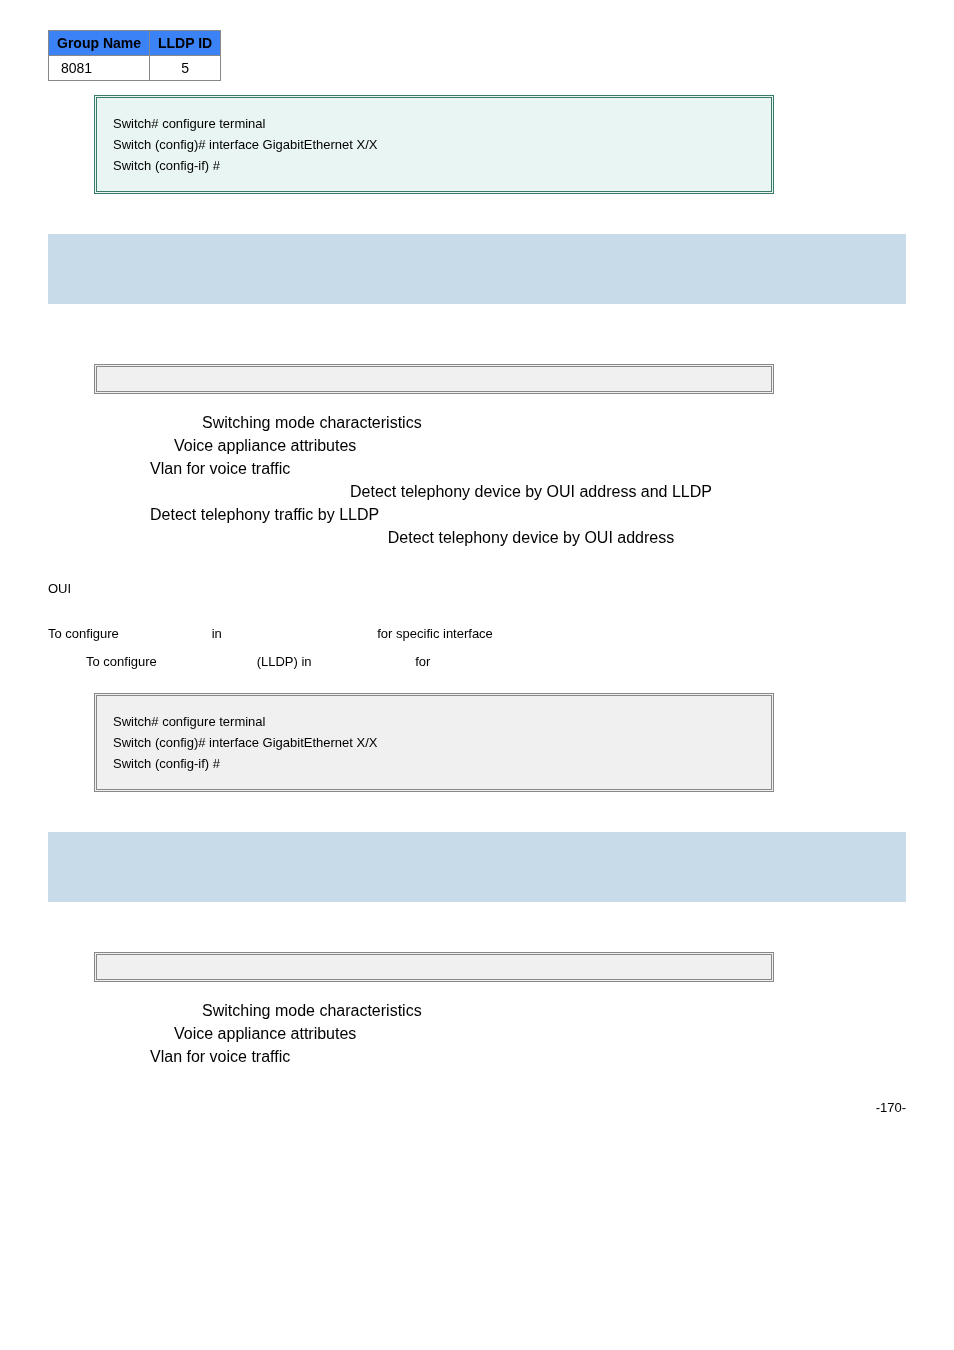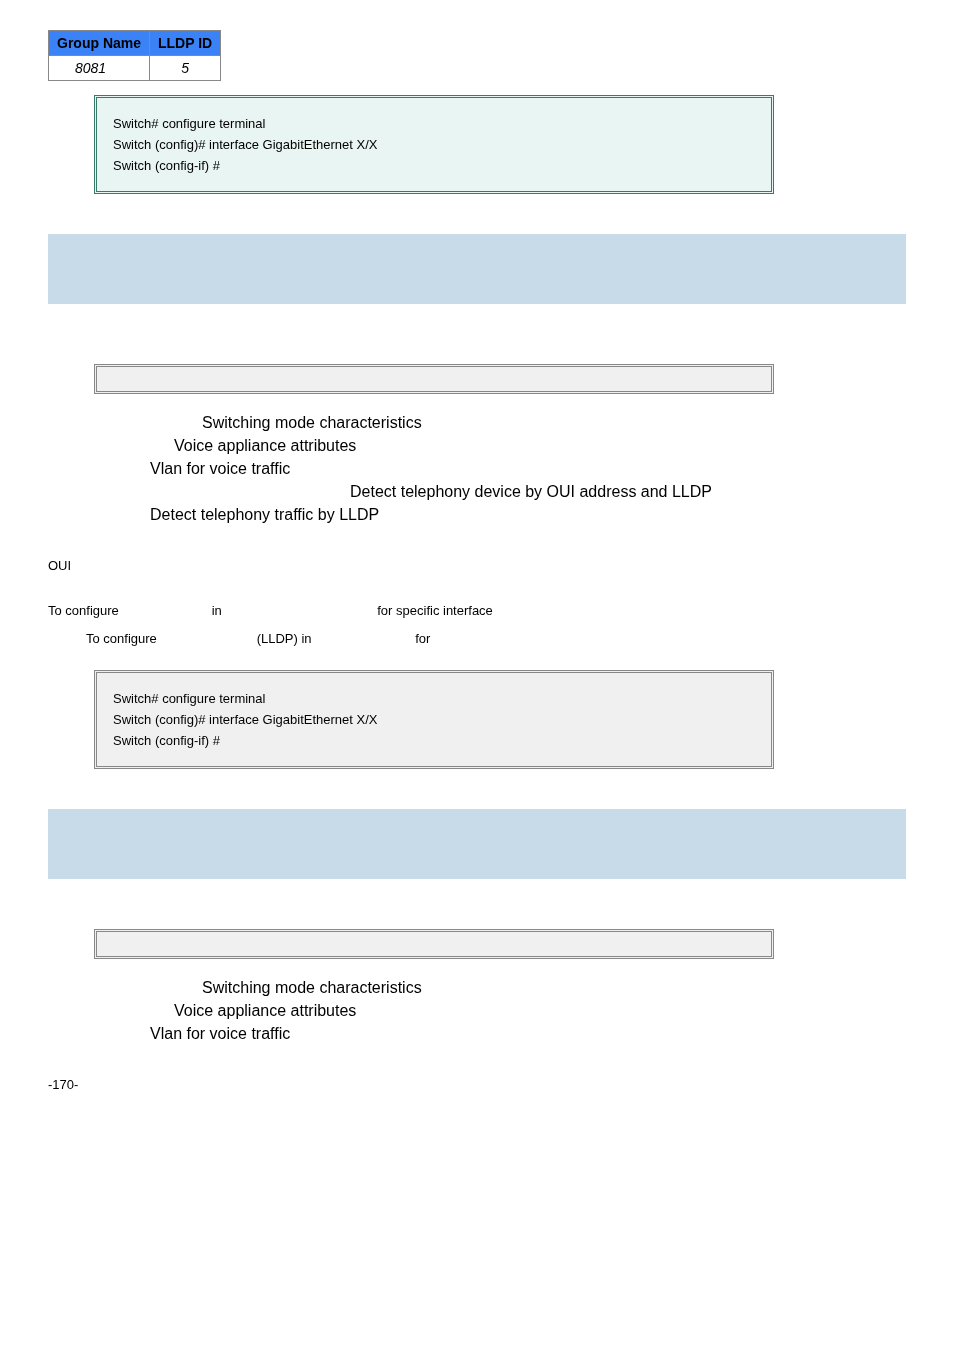--- a/index.html
+++ b/index.html
@@ -19,24 +19,23 @@
   .small-table th {
     background: #3b82f6;
     border: 1px solid #888;
     padding: 4px 8px;
     font-weight: bold;
     text-align: center;
     font-size: 14px;
   }
   .small-table td {
     border: 1px solid #888;
-    padding: 4px 26px;
+    padding: 4px 12px;
     text-align: left;
     font-size: 14px;
-    font-style: italic;
   }
   .cli-box {
     background: #e9f5f2;
     border: 3px double #3a7a6a;
     padding: 12px 16px;
     margin: 0 0 18px 46px;
     width: 680px;
   }
   .cli-box .line {
     margin: 6px 0;
@@ -62,21 +61,21 @@
   .pad3 { padding-left: 56px; }
   .pad4 { padding-left: 160px; }
   .pad5 { padding-left: 62px; text-align: center; }
   .oui { margin: 0 0 30px 0; font-size: 13px; }
   .usage-block { margin-bottom: 24px; }
   .usage-line { margin: 13px 0; font-size: 13px; }
   .u1a { display:inline-block; width: 160px; }
   .u1b { display:inline-block; width: 162px; }
   .u2a { display:inline-block; width: 205px; padding-left: 38px; }
   .u2b { display:inline-block; width: 155px; }
-  .pagenum { text-align: left; margin-top: 34px; font-size: 13px; }
+  .pagenum { text-align: right; margin-top: 34px; font-size: 13px; }
   .cli-box2 {
     background: #f0f0f0;
     border: 3px double #888;
     padding: 12px 16px;
     margin: 0 0 18px 46px;
     width: 680px;
   }
   .cli-box2 .line { margin: 6px 0; font-size: 13px; }
 </style>
 </head>
@@ -104,20 +103,21 @@
 <div class="blue-header"></div>
 
 <div class="syntax-box"></div>
 
 <div class="desc-block">
   <div class="desc-line pad1">Switching mode characteristics</div>
   <div class="desc-line pad2">Voice appliance attributes</div>
   <div class="desc-line pad3">Vlan for voice traffic</div>
   <div class="desc-line pad5">Detect telephony device by OUI address and LLDP</div>
   <div class="desc-line pad3">Detect telephony traffic by LLDP</div>
+  <div class="desc-line pad5">Detect telephony device by OUI address</div>
 </div>
 
 <div class="oui">OUI</div>
 
 <div class="usage-block">
   <div class="usage-line">
     <span class="u1a">To configure</span>
     <span class="u1b">in</span>
     <span>for specific interface</span>
   </div>

